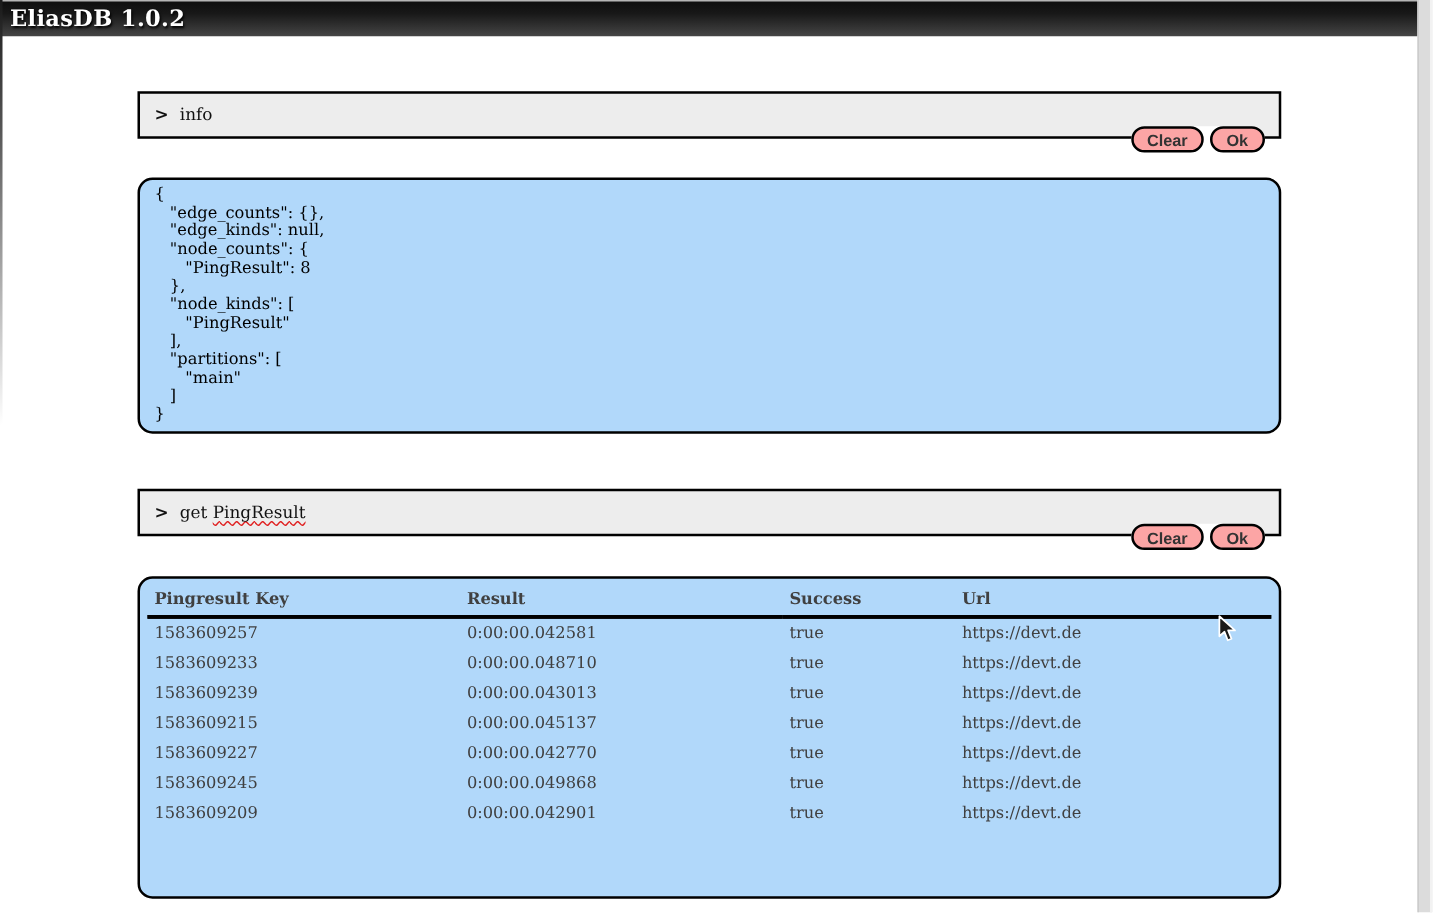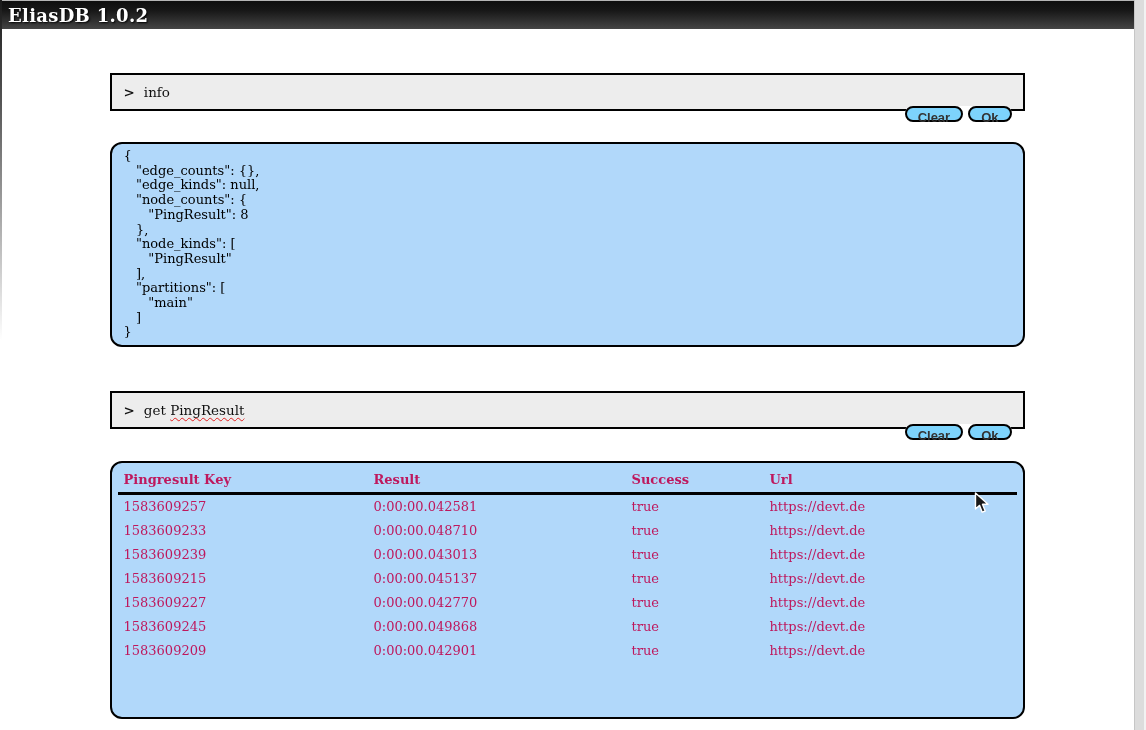--- a/index.html
+++ b/index.html
@@ -74,24 +74,24 @@
   }
   .btns {
     position: absolute;
     right: 11px; bottom: -13px;
     display: flex; gap: 5px;
     background: #ffffff;
     border-radius: 13px;
     z-index: 3;
   }
   .btn {
-    background: #7dd3fc;
+    background: #fca5a5;
     border: 2px solid #000;
     border-radius: 13px;
-    height: 16px;
+    height: 21px;
     padding: 0 11px;
     font-family: "Liberation Sans", "DejaVu Sans", sans-serif;
     font-weight: bold;
     font-size: 13px;
     color: #333;
     line-height: 19px;
     cursor: pointer;
   }
   .result-box {
     margin-top: 31px;
@@ -114,21 +114,21 @@
     background: var(--result-bg);
     border: 2px solid var(--border-color);
     border-radius: 12px;
     padding: 6px;
     height: 258px;
   }
   table.ping {
     width: 100%;
     border-collapse: collapse;
     font-size: 13px;
-    color: #be185d;
+    color: #404040;
   }
   table.ping th {
     text-align: left;
     font-weight: bold;
     padding: 3px 6px 5px 6px;
     border-bottom: 3px solid #000;
   }
   table.ping th:nth-child(1) { width: 250px; }
   table.ping th:nth-child(2) { width: 258px; }
   table.ping th:nth-child(3) { width: 138px; }

